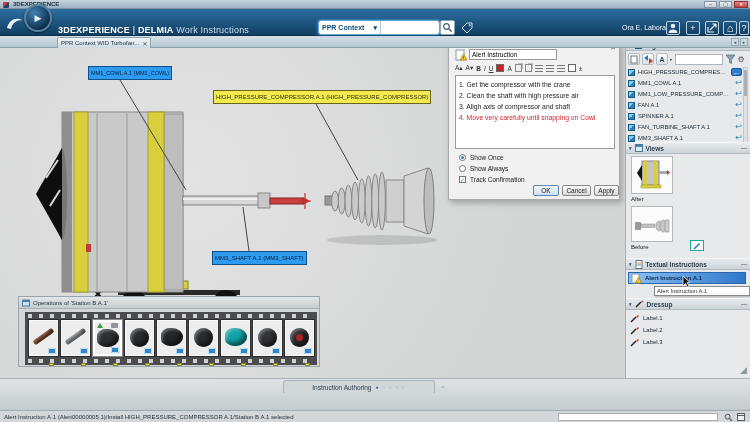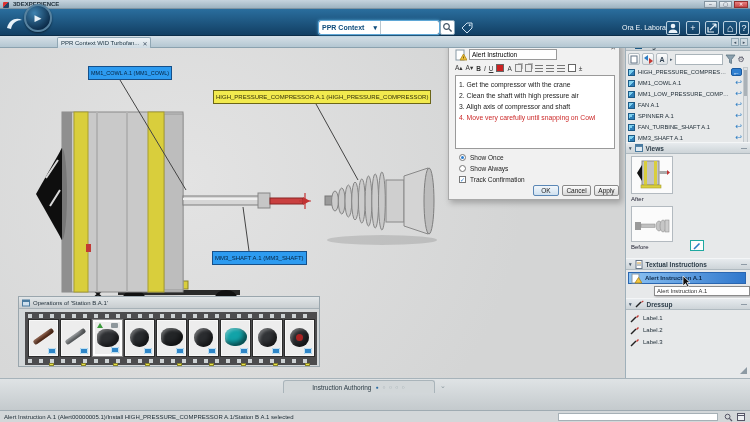--- a/index.html
+++ b/index.html
@@ -103,20 +103,26 @@
   <span class="t">3DEXPERIENCE</span>
   <span class="wbtn" style="left:704px">–</span>
   <span class="wbtn" style="left:719px">▢</span>
   <span class="wbtn close" style="left:734px;width:14px">✕</span>
 </div>
 
 <div id="header">
   <svg width="20" height="16" style="position:absolute;left:5px;top:6px">
     <path d="M2 13 C4 4 12 2 17 5 C12 5 7 8 6 14 Z" fill="#e9f2f8"></path>
   </svg>
+  <div id="apptitle">
+    <span class="b">3DEXPERIENCE</span>
+    <span>|</span>
+    <span class="b">DELMIA</span>
+    <span class="m">Work Instructions</span>
+  </div>
   <div id="searchwrap">
     <div id="ctxdd">
       <span>PPR Context</span>
       <span>▾</span>
     </div>
     <input id="gsearch" style="">
   </div>
   <div class="hsq" style="left:440px">
     <svg width="11" height="11">
       <circle cx="4.5" cy="4.5" r="2.8" fill="none" stroke="#456" stroke-width="1.2"></circle>

